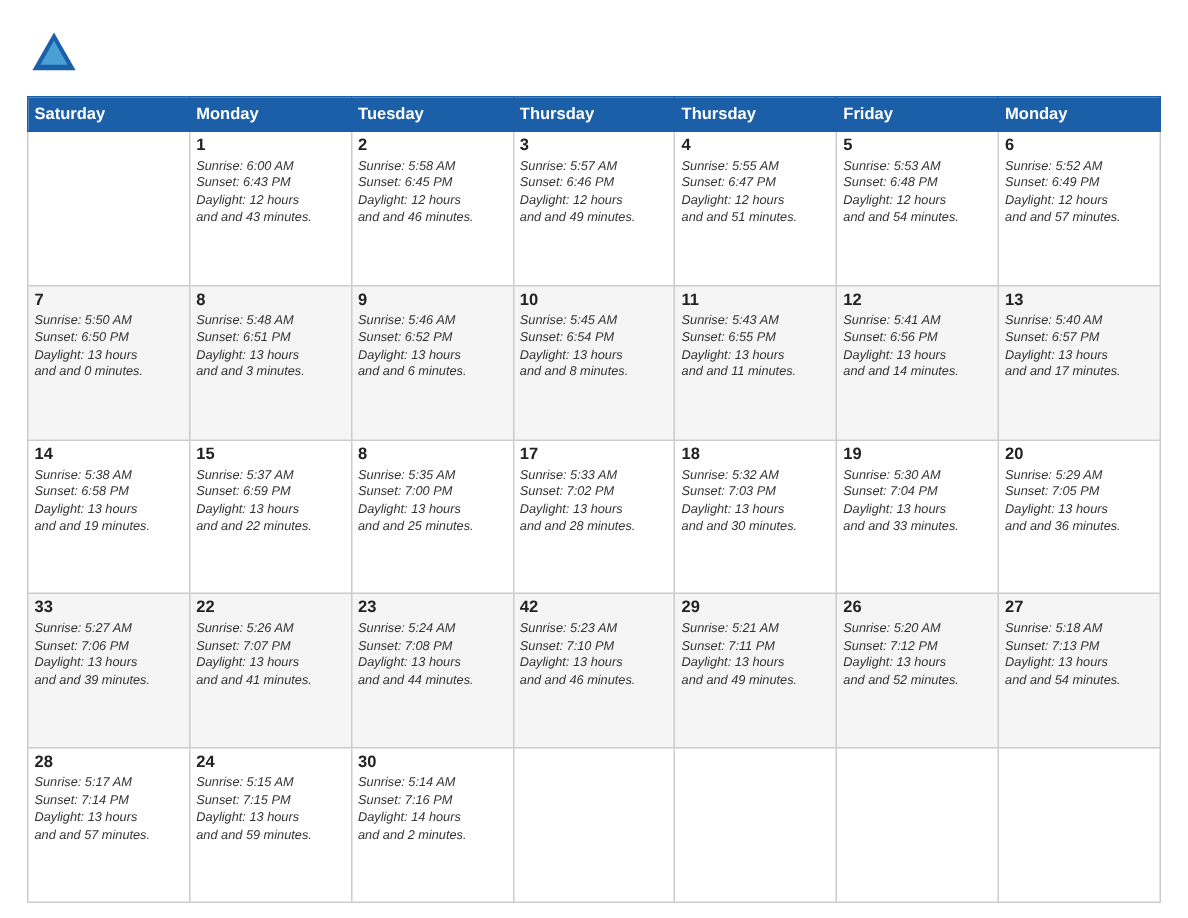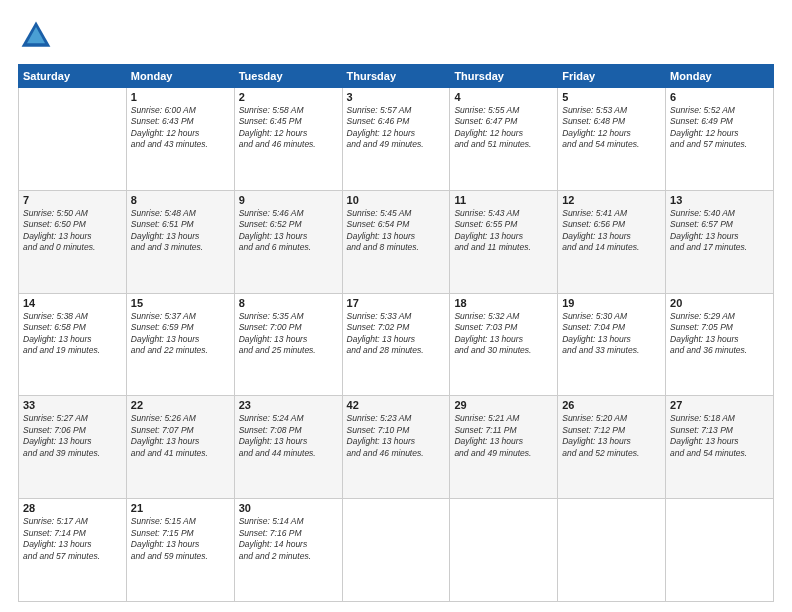--- a/index.html
+++ b/index.html
@@ -257,21 +257,21 @@
             <span class="day-number">27</span>
             <div class="cell-text">Sunrise: 5:18 AM<br>Sunset: 7:13 PM<br>Daylight: 13 hours<br>and and 54 minutes.</div>
           </td>
         </tr>
         <tr class="normal-row">
           <td>
             <span class="day-number">28</span>
             <div class="cell-text">Sunrise: 5:17 AM<br>Sunset: 7:14 PM<br>Daylight: 13 hours<br>and and 57 minutes.</div>
           </td>
           <td>
-            <span class="day-number">21</span>
+            <span class="day-number">24</span>
             <div class="cell-text">Sunrise: 5:15 AM<br>Sunset: 7:15 PM<br>Daylight: 13 hours<br>and and 59 minutes.</div>
           </td>
           <td>
             <span class="day-number">30</span>
             <div class="cell-text">Sunrise: 5:14 AM<br>Sunset: 7:16 PM<br>Daylight: 14 hours<br>and and 2 minutes.</div>
           </td>
           <td class="empty-cell"></td>
           <td class="empty-cell"></td>
           <td class="empty-cell"></td>
           <td class="empty-cell"></td>

